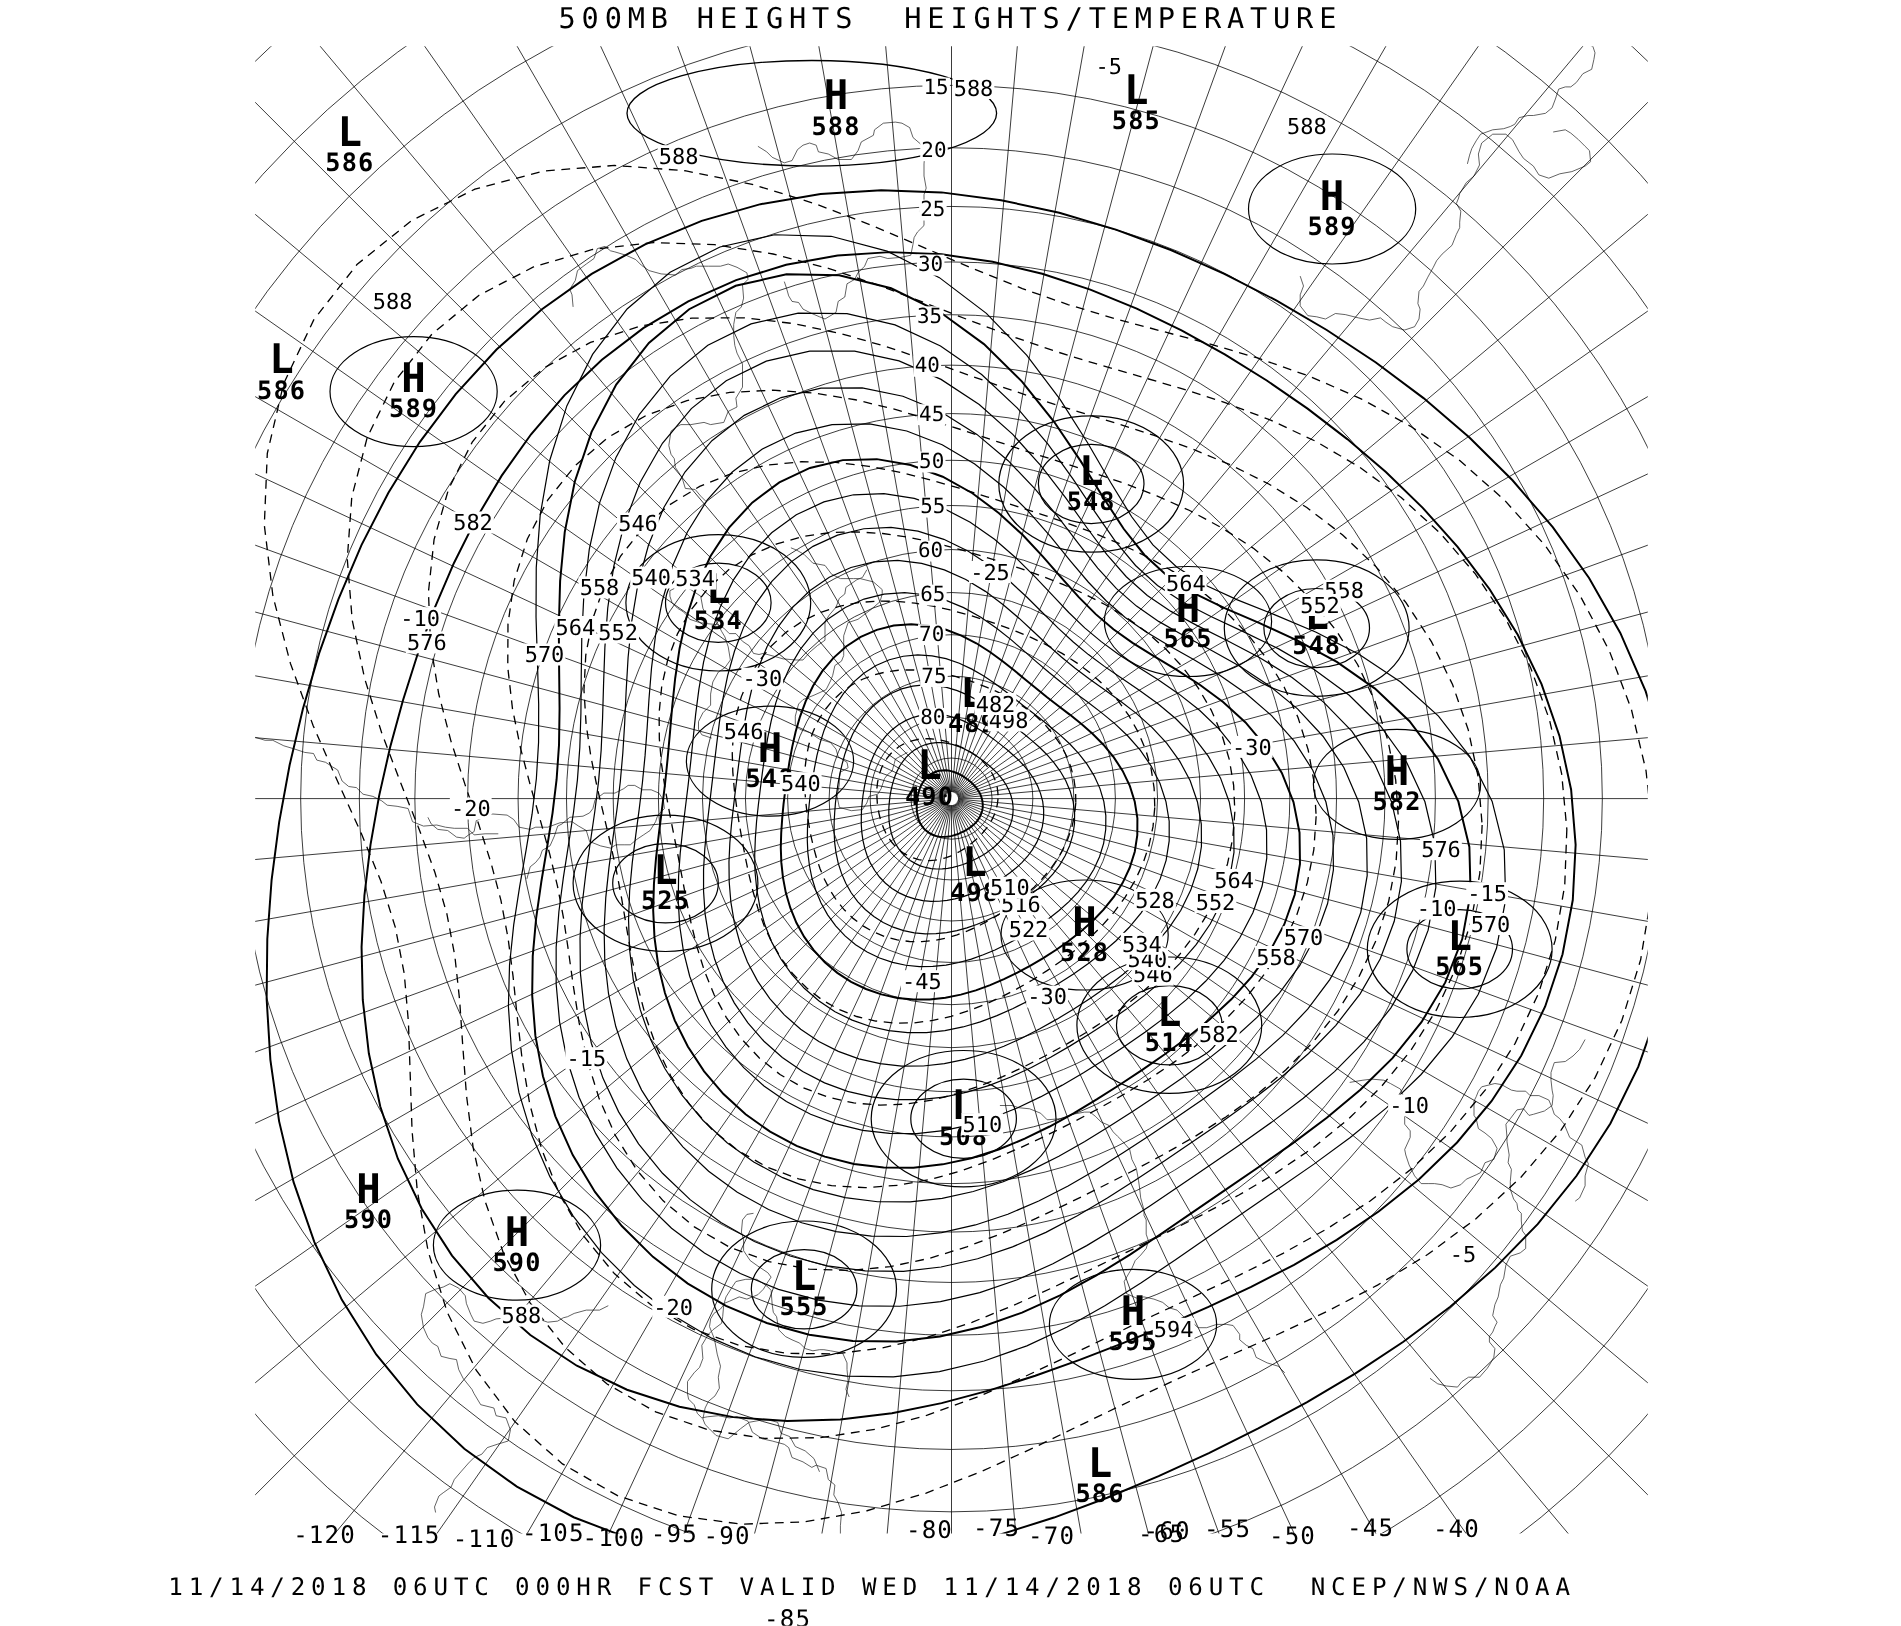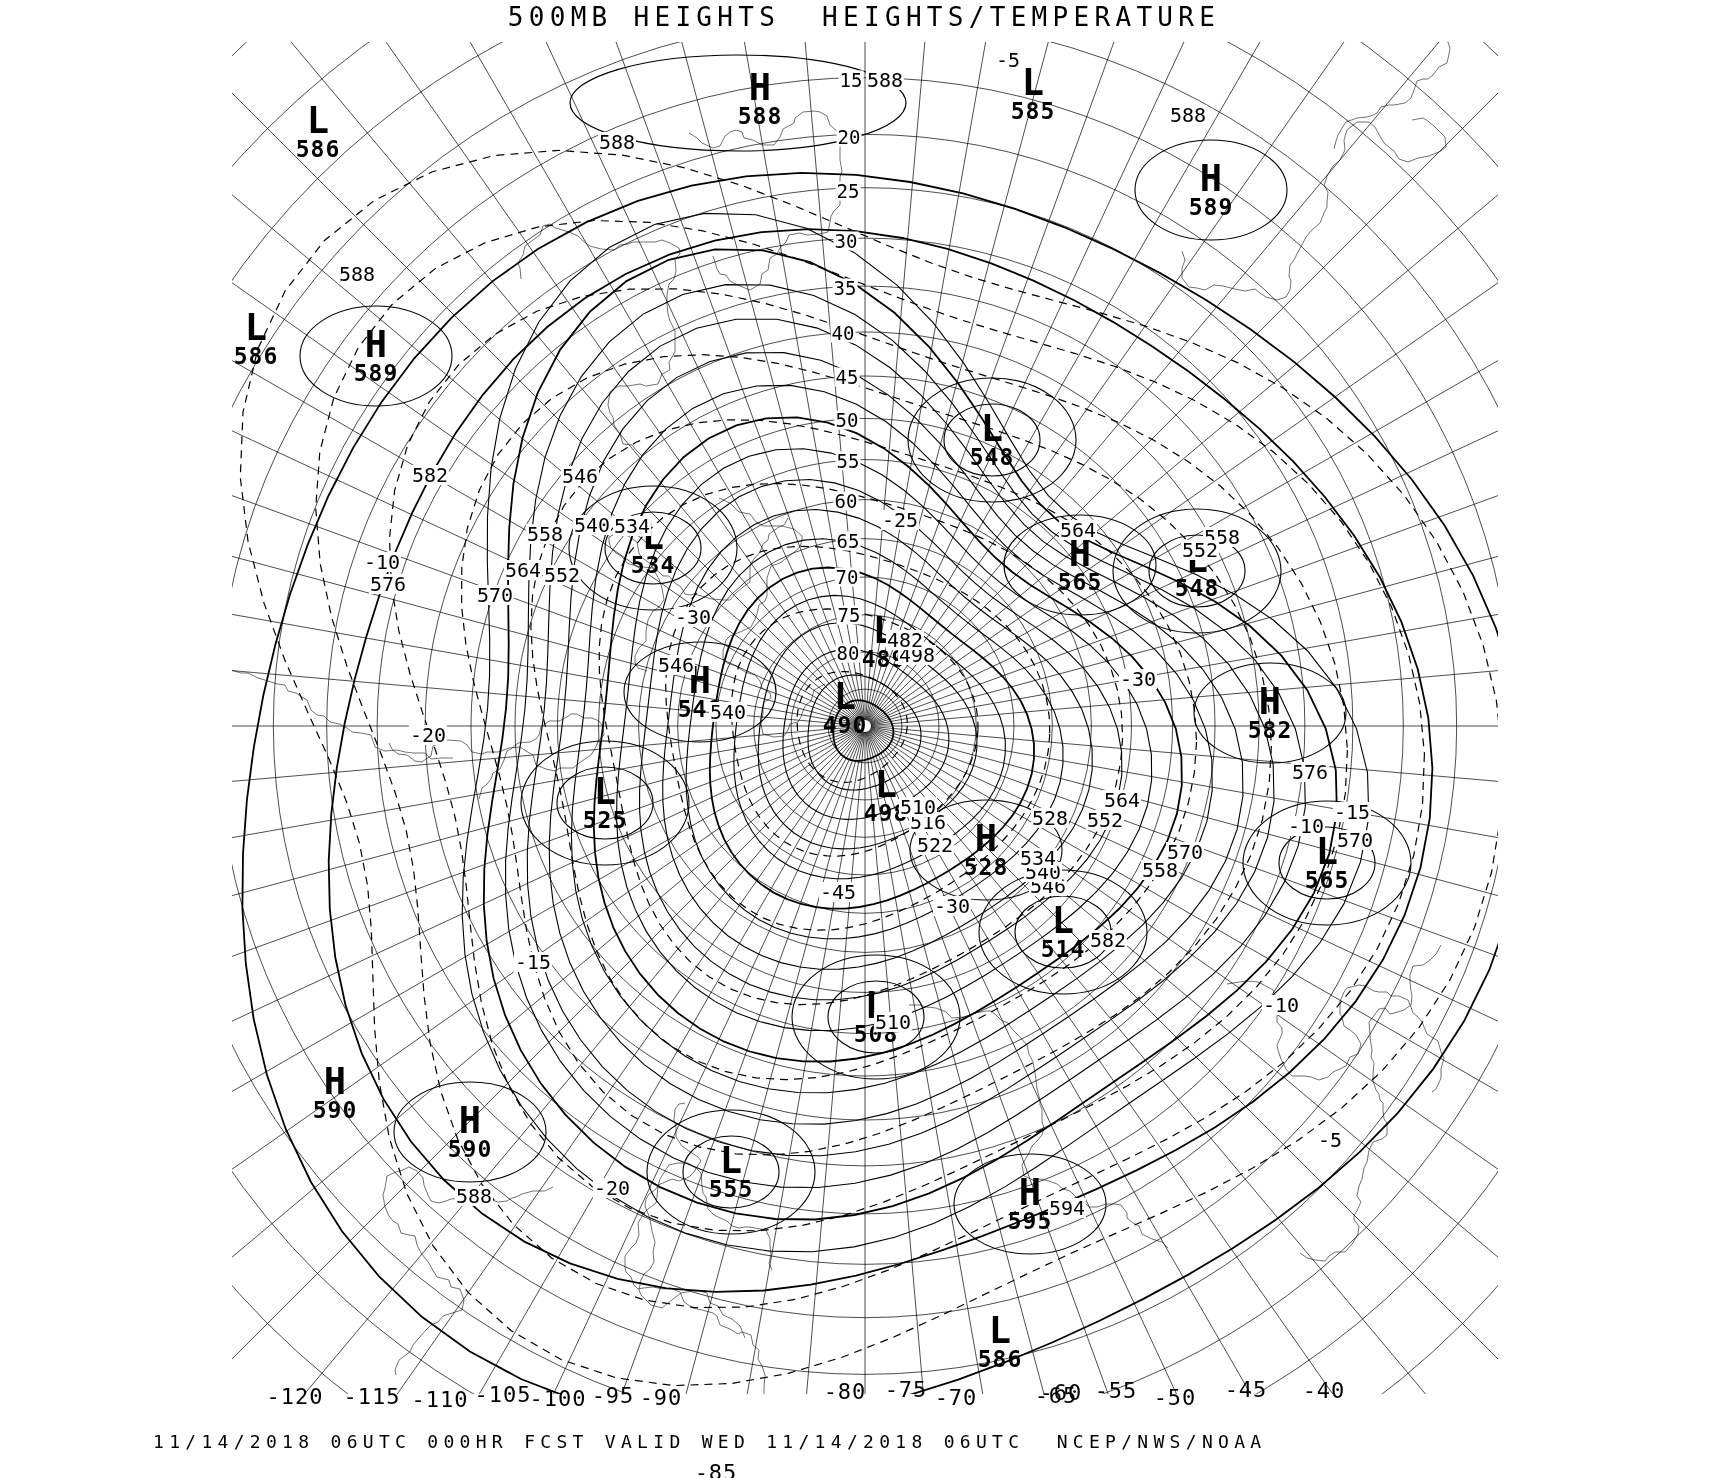--- a/index.html
+++ b/index.html
@@ -1,21 +1,21 @@
 <!DOCTYPE html>
 <html><head>
 <meta charset="utf-8">
 <style>
   html,body{margin:0;padding:0;background:#fff;}
   body{width:1728px;height:1478px;position:relative;overflow:hidden;
        font-family:"DejaVu Sans Mono",monospace;color:#000;}
   #chart-title{position:absolute;top:2px;left:0;right:0;text-align:center;
        font-size:26px;letter-spacing:5.3px;white-space:pre;}
   #chart-footer{position:absolute;top:1431px;left:153px;
-       font-size:18px;letter-spacing:5.3px;white-space:pre;}
+       font-size:22px;letter-spacing:5.3px;white-space:pre;}
   #map{position:absolute;left:0;top:0;width:1728px;height:1478px;}
   #map-svg{position:absolute;left:0;top:0;}
   #labels span{position:absolute;transform:translate(-50%,-50%);
        white-space:nowrap;line-height:1;}
   .hl{font-size:37px;font-weight:bold;}
   .hlv{font-size:23px;font-weight:bold;letter-spacing:1px;}
   .cl{font-size:20px;background:#fff;padding:0 1px;}
   .geo{font-size:19px;background:#fff;padding:0 1px;}
   .lon{font-size:22px;letter-spacing:1px;}
 </style>

